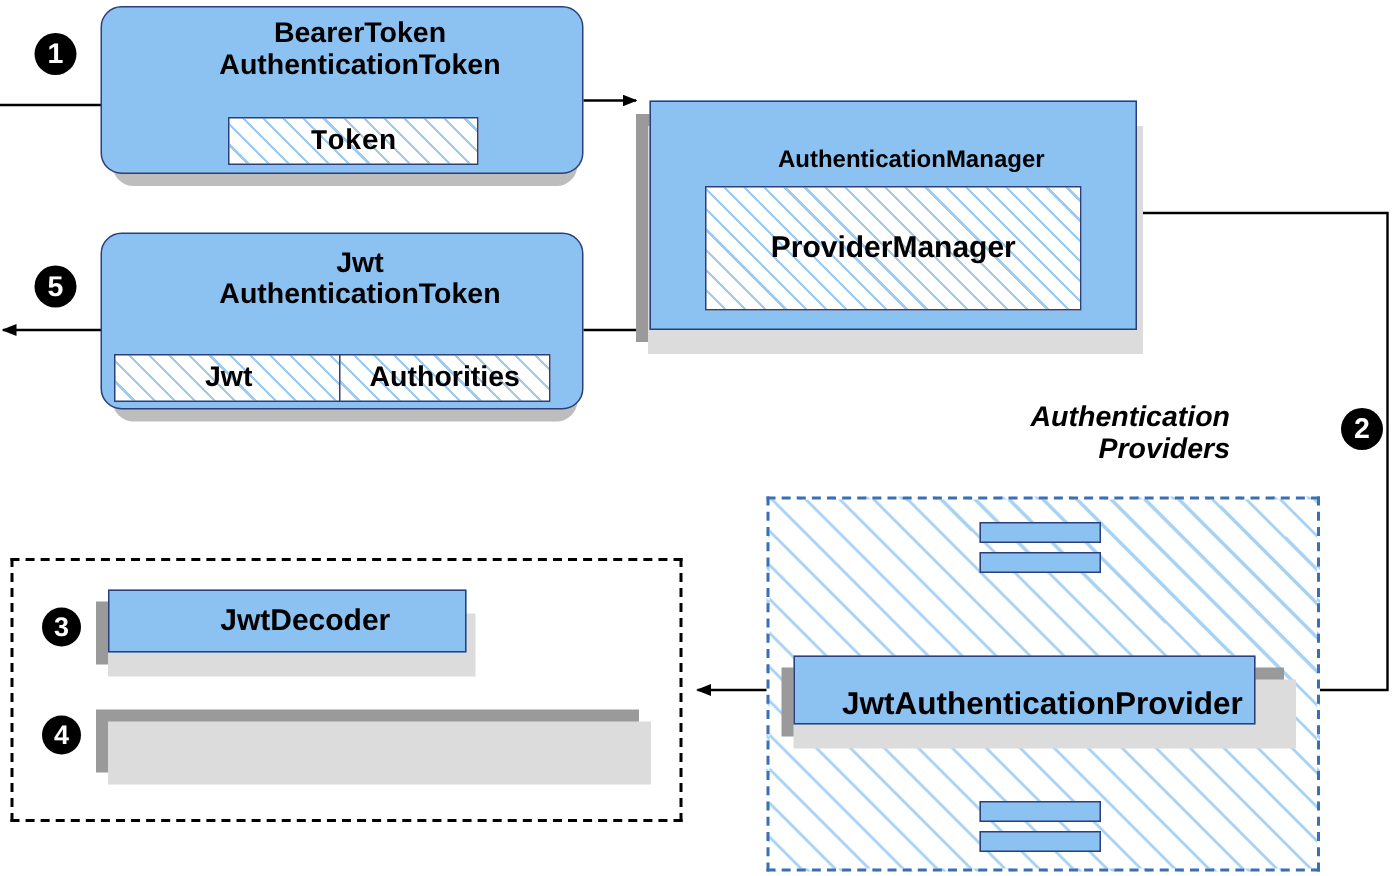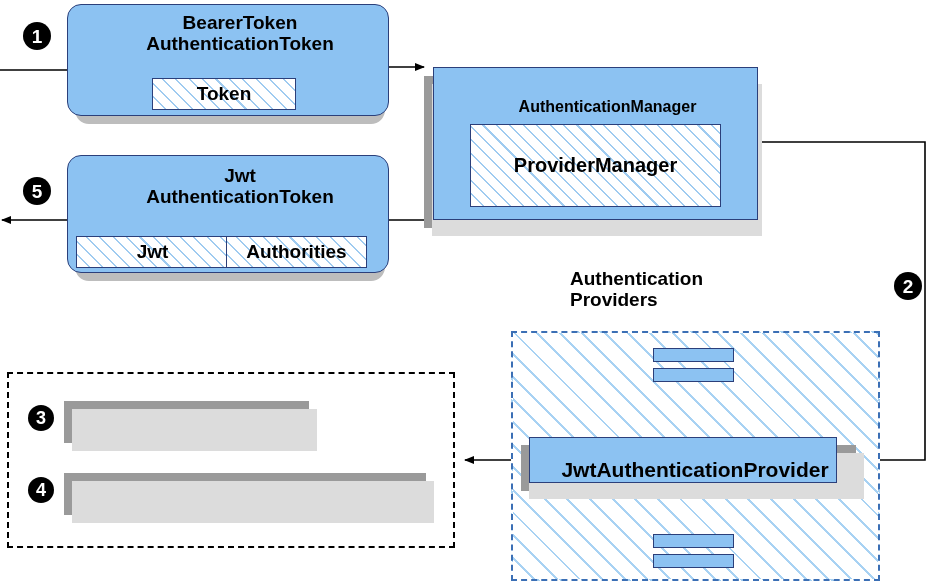--- a/index.html
+++ b/index.html
@@ -39,22 +39,22 @@
 
   
   .bullet{
     position:absolute;border-radius:50%;
     background:#000;color:#fff;
     display:flex;align-items:center;justify-content:center;
     font-weight:bold;line-height:1;
     box-shadow:0 0 2px 1px rgba(255,255,255,.9);
   }
 
-  .plain-label{position:absolute;font-weight:bold;color:#000;text-align:left;
-               line-height:1.12;white-space:pre-line;}
+  .plain-label{position:absolute;font-weight:bold;color:#000;text-align:right;
+               line-height:1.12;white-space:pre-line;font-style:italic;}
 
   .dash-black{position:absolute;box-sizing:border-box;border:2px dashed #000;background:transparent;}
   .dash-blue-hatch{
     position:absolute;box-sizing:border-box;border:2px dashed #3b6fb5;
     background-color:#ffffff;
     background-image:repeating-linear-gradient(45deg,
         rgba(140,194,242,0) 0px, rgba(140,194,242,0) 14px,
         #a8d2f3 14px, #a8d2f3 16px);
   }
 
@@ -110,21 +110,21 @@
     <g>
       <line x1="694" y1="489" x2="694" y2="528" stroke="#000" stroke-width="3.2" marker-start="url(#arrowBoth)" marker-end="url(#arrowBoth)"></line>
     </g>
   </svg>
 
   <div class="shadow-round" style="left:75px;top:12px;width:310px;height:112px;"></div>
   <div class="node blue-round" style="left:67px;top:4px;width:322px;height:112px;">
     <div class="title" style="font-size:19px;margin-top:7px;">BearerToken
 AuthenticationToken</div>
   </div>
-  <div class="hatchbox" style="left:152px;top:78px;width:144px;height:32px;">
+  <div class="hatchbox" style="left:152px;top:78px;width:167px;height:32px;font-family:Liberation Mono, monospace;">
     <span style="font-size:19px;font-weight:bold;">Token</span>
   </div>
   <div class="bullet" style="left:23px;top:22px;width:28px;height:28px;font-size:19px;">1</div>
 
   <div class="shadow-rect" style="left:424px;top:76px;width:330px;height:152px;"></div>
   <div class="shadow-rect2" style="left:432px;top:84px;width:330px;height:152px;"></div>
   <div class="node blue-rect" style="left:433px;top:67px;width:325px;height:153px;">
     <div class="title" style="font-size:16px;margin-top:30px;">AuthenticationManager</div>
   </div>
   <div class="hatchbox" style="left:470px;top:124px;width:251px;height:83px;">
@@ -160,19 +160,22 @@
 
   <div class="smallbar" style="left:653px;top:534px;width:81px;height:14px;"></div>
   <div class="smallbar" style="left:653px;top:554px;width:81px;height:14px;"></div>
 
   <div class="bullet" style="left:894px;top:272px;width:28px;height:28px;font-size:19px;">2</div>
 
   <div class="dash-black" style="left:7px;top:372px;width:448px;height:176px;"></div>
 
   <div class="shadow-rect" style="left:64px;top:401px;width:245px;height:42px;"></div>
   <div class="shadow-rect2" style="left:72px;top:409px;width:245px;height:42px;"></div>
+  <div class="node blue-rect" style="left:72px;top:393px;width:239px;height:42px;justify-content:center;">
+    <div class="title" style="font-size:20px;">JwtDecoder</div>
+  </div>
   <div class="bullet" style="left:28px;top:405px;width:26px;height:26px;font-size:18px;">3</div>
 
   <div class="shadow-rect" style="left:64px;top:473px;width:362px;height:42px;"></div>
   <div class="shadow-rect2" style="left:72px;top:481px;width:362px;height:42px;"></div>
   <div class="bullet" style="left:28px;top:477px;width:26px;height:26px;font-size:18px;">4</div>
 
 </div>
 
 </body></html>

